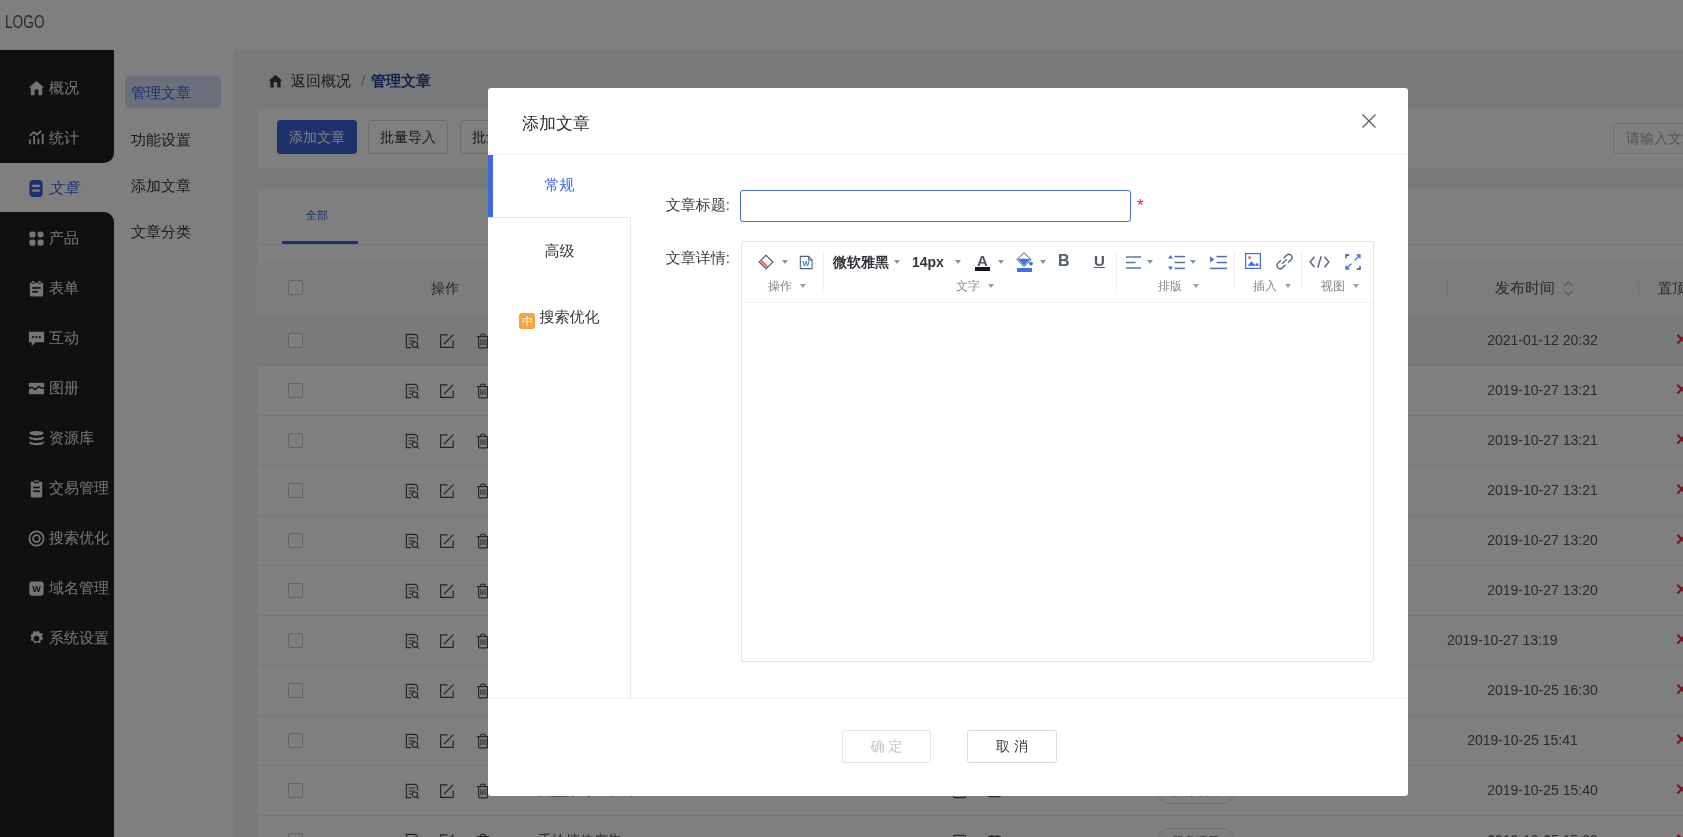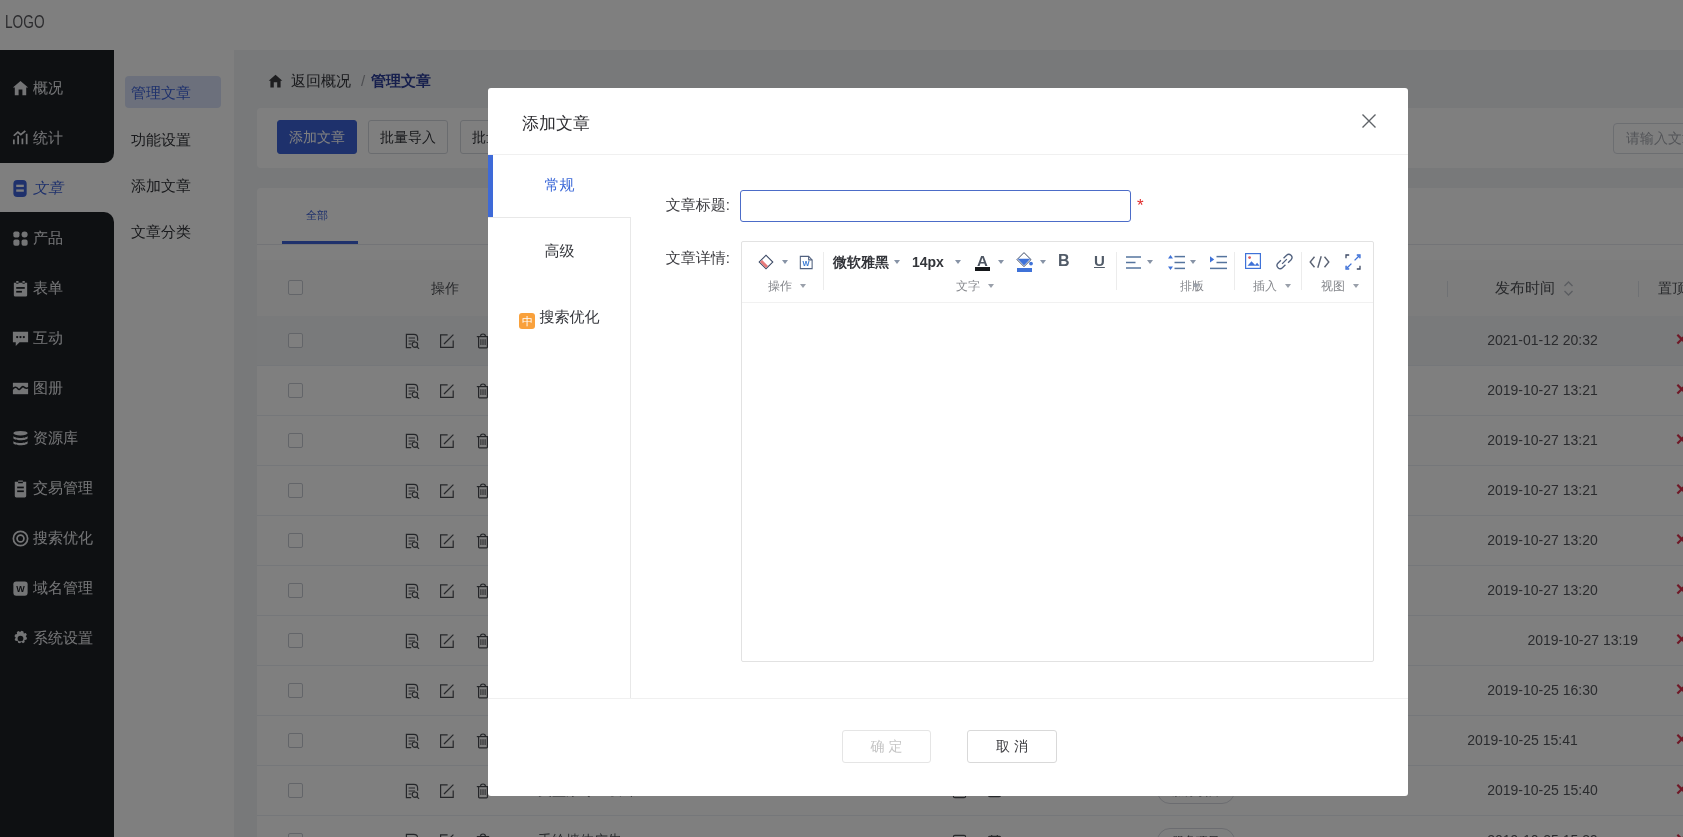--- a/index.html
+++ b/index.html
@@ -3,21 +3,21 @@
 <meta charset="utf-8">
 <style>
   * { margin:0; padding:0; box-sizing:border-box; }
   html,body { width:1683px; height:837px; overflow:hidden; background:#f0f2f5;
     font-family:"Liberation Sans", sans-serif; }
   
   #page { position:absolute; left:0; top:0; width:1683px; height:837px; overflow:hidden; }
   #topbar { position:absolute; left:0; top:0; width:1683px; height:50px; background:#fff; }
   #logo { position:absolute; left:5px; top:12px; font-size:18px; color:#57575c; transform:scaleX(0.76); transform-origin:0 0; }
   #sidebar { position:absolute; left:0; top:50px; width:114px; height:787px; background:#1d2025; }
-  .snav { position:absolute; left:0; width:130px; height:50px; color:#e8eaed; font-size:15px; white-space:nowrap; }
+  .snav { position:absolute; left:16px; width:130px; height:50px; color:#e8eaed; font-size:15px; white-space:nowrap; }
   .snav .ic { position:absolute; left:11px; top:16px; width:19px; height:19px; }
   .snav .tx { position:absolute; left:33px; top:16px; }
   .snav-act-wrap { position:absolute; left:0; top:99px; width:114px; height:77px; background:#fff; }
   .round-top { position:absolute; left:0; top:99px; width:114px; height:14px; background:#1d2025; border-bottom-right-radius:10px;}
   .round-bot { position:absolute; left:0; top:162px; width:114px; height:14px; background:#1d2025; border-top-right-radius:10px;}
   #sidebar2 { position:absolute; left:114px; top:50px; width:120px; height:787px; background:#fff; }
   .s2item { position:absolute; left:17px; font-size:15px; color:#33353a; white-space:nowrap; }
   .s2act { position:absolute; left:11px; top:26px; width:96px; height:32px; background:#d9e1f8; border-radius:4px; }
   
   #crumb { position:absolute; left:267px; top:72px; width:500px; height:20px; font-size:15px; color:#33353a; white-space:nowrap;}
@@ -480,21 +480,21 @@
             <circle cx="5.8" cy="5.3" r="1.1" fill="#4f5257" stroke="none"></circle>
           </g>
         </svg>
         <svg style="position:absolute;left:730px;top:18px" width="15" height="15" viewBox="0 0 16 16">
           <g fill="none" stroke="#4f5257" stroke-width="1.2">
             <rect x="1.5" y="2.5" width="13" height="11" rx="1.5"></rect>
             <path d="M1.5 6 h13 M5 2.5 v-1.5 M11 2.5 v-1.5"></path>
           </g>
         </svg>
       <div class="pill">服务项目</div>
-      <div class="rowtx" style="left:1190px; width:191px; text-align:right;">2019-10-27 13:19</div>
+      <div class="rowtx" style="left:1190px; width:191px; text-align:left;">2019-10-27 13:19</div>
       <div class="redx">✕</div>
     </div>
     <div class="trow" style="top:666px; background:#fff;">
       <div class="cbx"></div>
       <svg class="opic" style="left:147px" viewBox="0 0 16 16">
           <g fill="none" stroke="#4a4d52" stroke-width="1.2">
             <path d="M13.6 7.8 V5.2 Q13.6 1.4 9.8 1.4 H2.4 V14.6 H7.2"></path>
             <path d="M4.6 5 H11 M4.6 8 H11 M4.6 11 H7.4"></path>
             <circle cx="10.9" cy="11.7" r="2.7"></circle>
             <path d="M12.9 13.7 L15 15.8"></path>
@@ -766,21 +766,21 @@
             <path d="M9.6 6.4 L13 3"></path>
             <path d="M6.4 9.6 L3 13"></path>
           </g>
           <path d="M14.6 1.4 L14.6 4.4 L11.6 1.4 Z" fill="#3f72d8"></path>
           <path d="M1.4 14.6 L1.4 11.6 L4.4 14.6 Z" fill="#3f72d8"></path>
         </svg>
       <div class="glabel" style="left:26px;">操作</div>
         <div class="caret2" style="left:58px; top:42px;"></div>
       <div class="glabel" style="left:214px;">文字</div>
         <div class="caret2" style="left:246px; top:42px;"></div>
-      <div class="glabel" style="left:438px;">排版</div>
+      <div class="glabel" style="left:416px;">排版</div>
         <div class="caret2" style="left:451px; top:42px;"></div>
       <div class="glabel" style="left:511px;">插入</div>
         <div class="caret2" style="left:543px; top:42px;"></div>
       <div class="glabel" style="left:579px;">视图</div>
         <div class="caret2" style="left:611px; top:42px;"></div>
     </div>
   </div>
   <div id="foot-line" style="position:absolute;left:0;top:610px;width:920px;height:1px;background:#f0f0f0;"></div>
   <div class="mbtn" style="left:354px; width:89px; border:1px solid #e5e5e5; color:#c6c6c6;">确 定</div>
   <div class="mbtn" style="left:479px; width:90px; border:1px solid #d9d9d9; color:#3a3a3e;">取 消</div>

